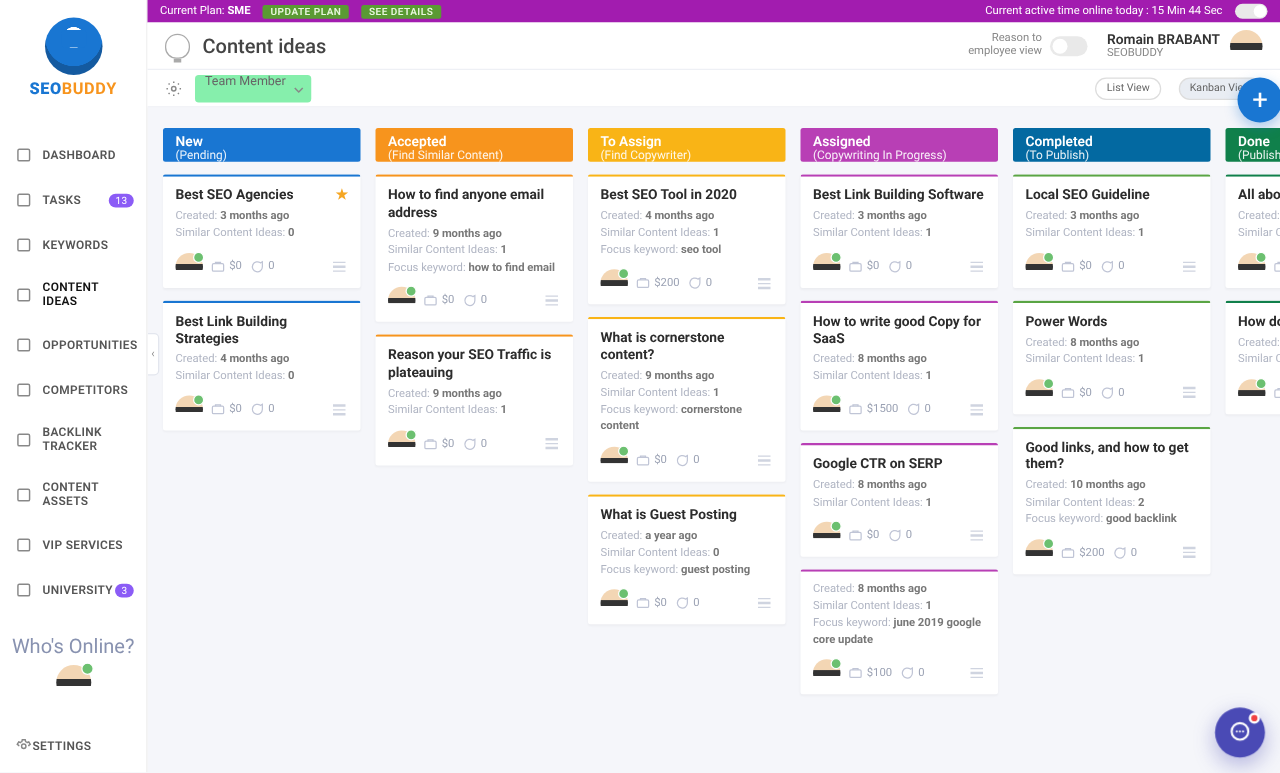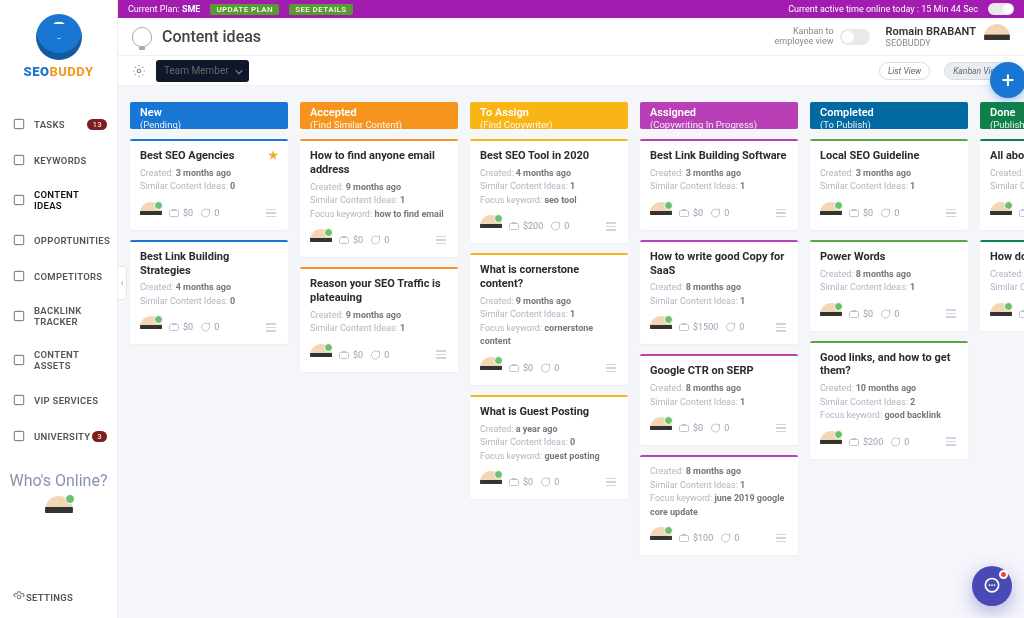--- a/index.html
+++ b/index.html
@@ -12,21 +12,21 @@
   .logo-top { width: 46px; height: 46px; border-radius: 50%; margin: 0 auto 4px; background: radial-gradient(circle at 50% 35%, #fff 22%, #1976d2 23% 60%, #145aa0 61%); position: relative; }
   .logo-top::after { content:""; position:absolute; top:10px; left:13px; width:20px; height:14px; background:#1976d2; border-radius:3px; }
   .logo-text { font-size: 13px; font-weight: 700; letter-spacing: .5px; }
   .logo-text b { color:#1976d2; }
   .logo-text span.orange { color:#f7941d; }
 
   .nav { margin-top: 20px; display:flex; flex-direction:column; gap:2px; padding: 0 4px; }
   .nav-item { display:flex; align-items:center; gap:8px; padding:10px 8px; cursor:pointer; color:#555; font-size:9.5px; font-weight:600; letter-spacing:.3px; position:relative; text-transform:uppercase; }
   .nav-icon { width:14px; height:14px; flex:0 0 14px; stroke:#888; }
   .nav-item.active { color:#111; }
-  .nav-badge { position:absolute; right:6px; background:#7f1d1d; color:#fff; border-radius:8px; font-size:8px; padding:1px 5px; font-weight:400; }
+  .nav-badge { position:absolute; right:6px; background:#8b5cf6; color:#fff; border-radius:8px; font-size:8px; padding:1px 5px; font-weight:400; }
 
   .who-online { margin-top: 18px; text-align:center; color:#8892b0; font-size:16px; }
   .avatar-sm { width:28px; height:28px; border-radius:50%; display:inline-block; margin-top:6px; position:relative; background: linear-gradient(#f3d6b4 40%, #333 41% 60%, #fff 61%); }
   .avatar-sm::after { content:""; position:absolute; right:-2px; top:-2px; width:8px; height:8px; border-radius:50%; background:#6cc070; border:1px solid #fff; }
 
   .settings-row { margin-top:auto; padding:14px 12px; display:flex; align-items:center; gap:0; color:#555; font-size:9.5px; font-weight:600; letter-spacing:.3px; cursor:pointer; }
 
   
   .main { flex:1; display:flex; flex-direction:column; min-width:0; }
 
@@ -44,24 +44,24 @@
   .switch-emp { text-align:right; color:#888; font-size:9px; line-height:1.1; margin-right:6px; }
   .emp-toggle { width:30px; height:16px; background:#e9e9e9; border-radius:8px; position:relative; margin-right:16px;}
   .emp-toggle::after{content:"";position:absolute;left:2px;top:2px;width:12px;height:12px;background:#fff;border-radius:50%;}
   .userblock { text-align:left; margin-right:8px; }
   .userblock .name{ font-size:11px; font-weight:600; color:#333;}
   .userblock .co{ font-size:9px; color:#888;}
   .user-av{ width:26px; height:26px; border-radius:50%; background:linear-gradient(#f3d6b4 40%,#333 41% 60%,#fff 61%); }
 
   .toolbar { background:#fff; height:30px; display:flex; align-items:center; padding:0 14px; border-bottom:1px solid #eef0f5; gap:10px; position:relative; }
   .gear { width:14px; height:14px; stroke:#888; cursor:pointer; }
-  .team-select{ background:#0f172a; border-radius:3px; height:22px; padding:0 20px 0 8px; font-size:10px; color:#666; display:flex; align-items:center; cursor:pointer; position:relative; }
+  .team-select{ background:#86efac; border-radius:3px; height:22px; padding:0 20px 0 8px; font-size:10px; color:#666; display:flex; align-items:flex-start; cursor:pointer; position:relative; }
   .team-select svg{position:absolute; right:6px; top:8px; width:8px; stroke:#888;}
   .toolbar .spacer{flex:1;}
-  .view-pill{ font-size:8.5px; color:#666; border:1px solid #ddd; border-radius:10px; padding:3px 8px; cursor:pointer; margin-left:4px;font-style:italic; }
+  .view-pill{ font-size:8.5px; color:#666; border:1px solid #ddd; border-radius:10px; padding:3px 8px; cursor:pointer; margin-left:4px; }
   .view-pill.active{ background:#e9edf3; }
   .fab{ position:absolute; right:-2px; top:6px; width:36px; height:36px; background:#1976d2; border-radius:50%; color:#fff; display:flex; align-items:center; justify-content:center; font-size:22px; cursor:pointer; box-shadow:0 4px 10px rgba(25,118,210,.35); z-index:5; }
 
   
   .board { flex:1; display:flex; gap:12px; padding:16px 12px; overflow-x:auto; overflow-y:auto; align-items:flex-start; position:relative;}
   .collapse-handle{ position:absolute; left:-1px; top:180px; width:10px; height:34px; background:#fff; border:1px solid #e3e6ee; border-radius:0 4px 4px 0; display:flex; align-items:center; justify-content:center; color:#888; font-size:9px; cursor:pointer;}
   .column { width:158px; flex:0 0 158px; display:flex; flex-direction:column; gap:10px; }
   .col-header{ height:27px; border-radius:2px; color:#fff; padding:5px 10px; font-size:11px; font-weight:600; line-height:1.15; }
   .col-header .sub{ display:block; font-size:9.5px; font-weight:400; opacity:.9; }
 
@@ -94,20 +94,26 @@
     <div class="logo-wrap">
       <div class="logo-top"></div>
       <div class="logo-text"><b>SEO</b><span class="orange">BUDDY</span></div>
     </div>
 
     <div class="nav" id="nav">
         <div class="nav-item">
           <svg class="nav-icon" viewBox="0 0 24 24" fill="none" stroke-width="2">
             <rect x="4" y="4" width="16" height="16" rx="2"></rect>
           </svg>
+          <span>DASHBOARD</span>
+        </div>
+        <div class="nav-item">
+          <svg class="nav-icon" viewBox="0 0 24 24" fill="none" stroke-width="2">
+            <rect x="4" y="4" width="16" height="16" rx="2"></rect>
+          </svg>
           <span>TASKS</span>
           <span class="nav-badge">13</span>
         </div>
         <div class="nav-item">
           <svg class="nav-icon" viewBox="0 0 24 24" fill="none" stroke-width="2">
             <rect x="4" y="4" width="16" height="16" rx="2"></rect>
           </svg>
           <span>KEYWORDS</span>
         </div>
         <div class="nav-item active">
@@ -178,21 +184,21 @@
       <span class="spacer"></span>
       <span><span>Current active time online today :</span> <span>15 Min 44 Sec</span></span>
       <span class="toggle-pill"></span>
     </div>
 
     <div class="titlebar">
       <div class="bulb"></div>
       <div class="page-title">Content ideas</div>
       <span class="spacer"></span>
       <div class="switch-emp">
-        <div>Kanban to</div>
+        <div>Reason to</div>
         <div>employee view</div>
       </div>
       <div class="emp-toggle"></div>
       <div class="userblock">
         <div class="name">Romain BRABANT</div>
         <div class="co">SEOBUDDY</div>
       </div>
       <div class="user-av"></div>
     </div>
 

